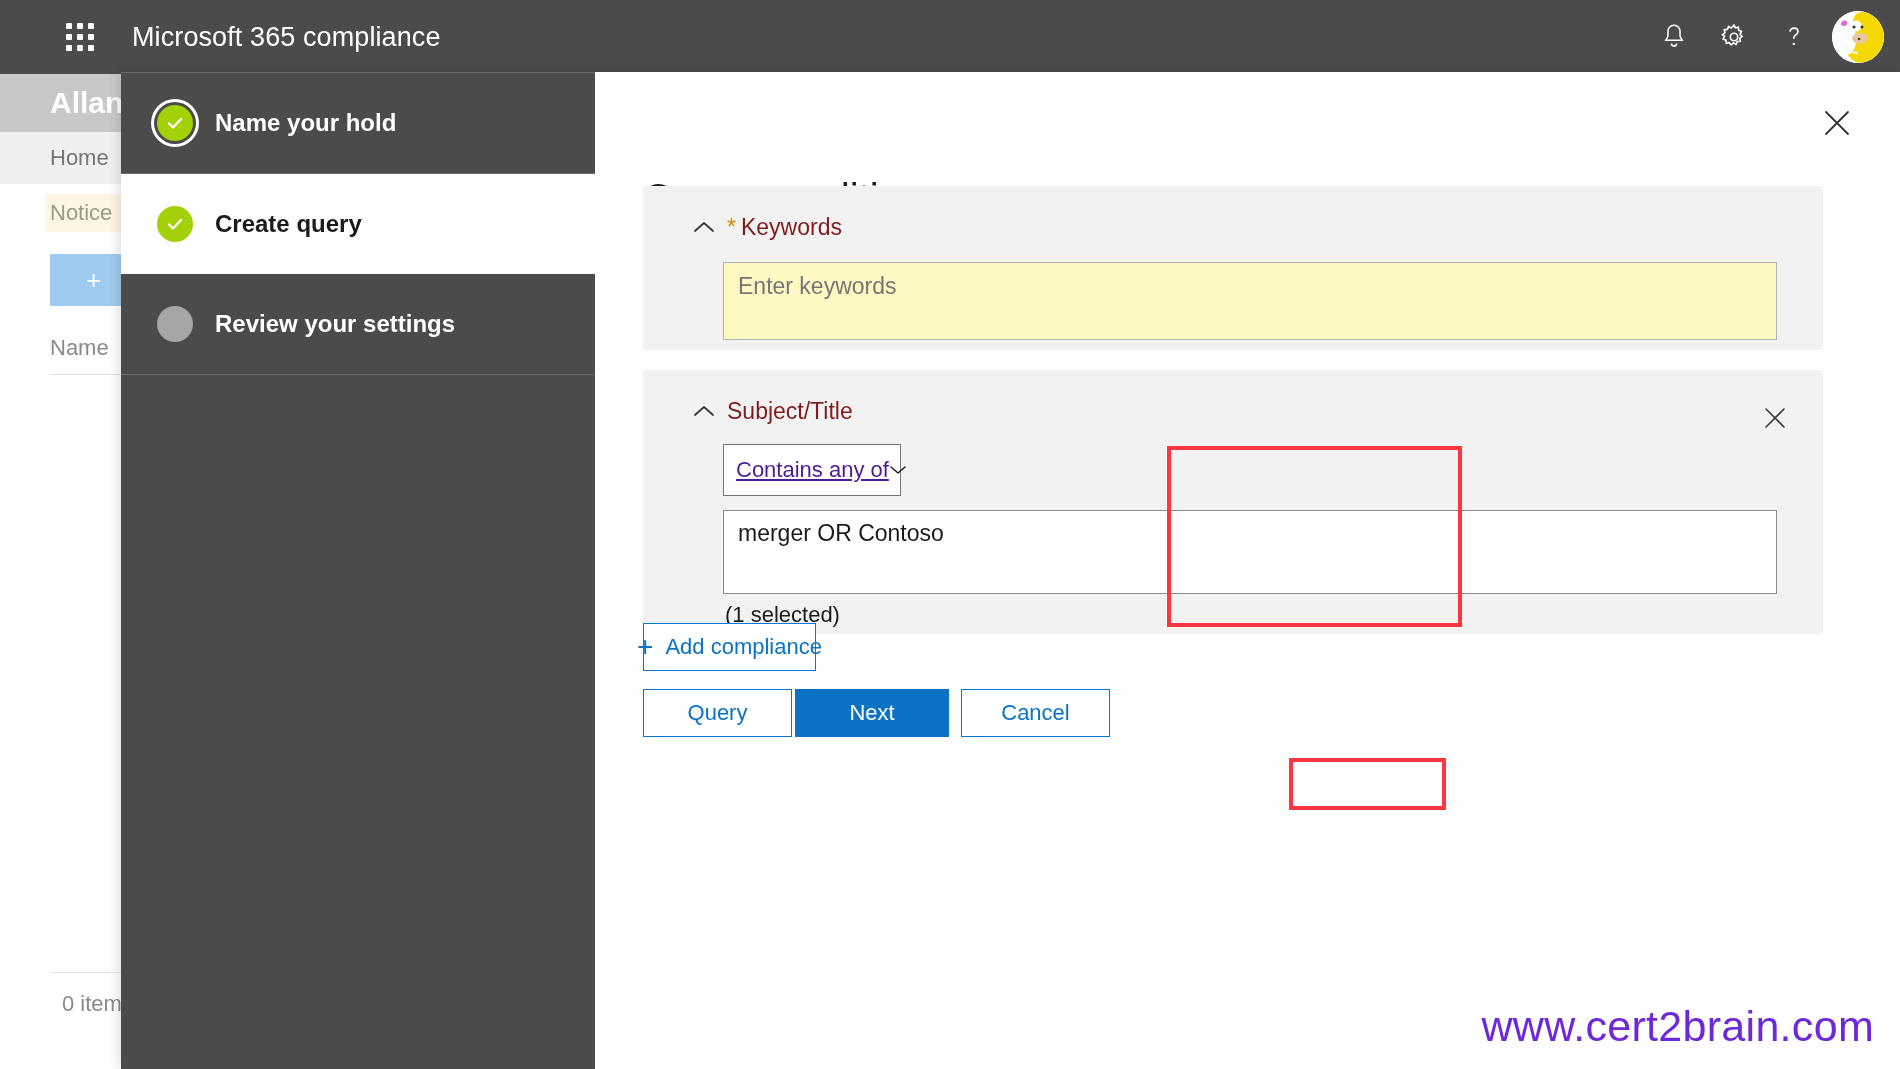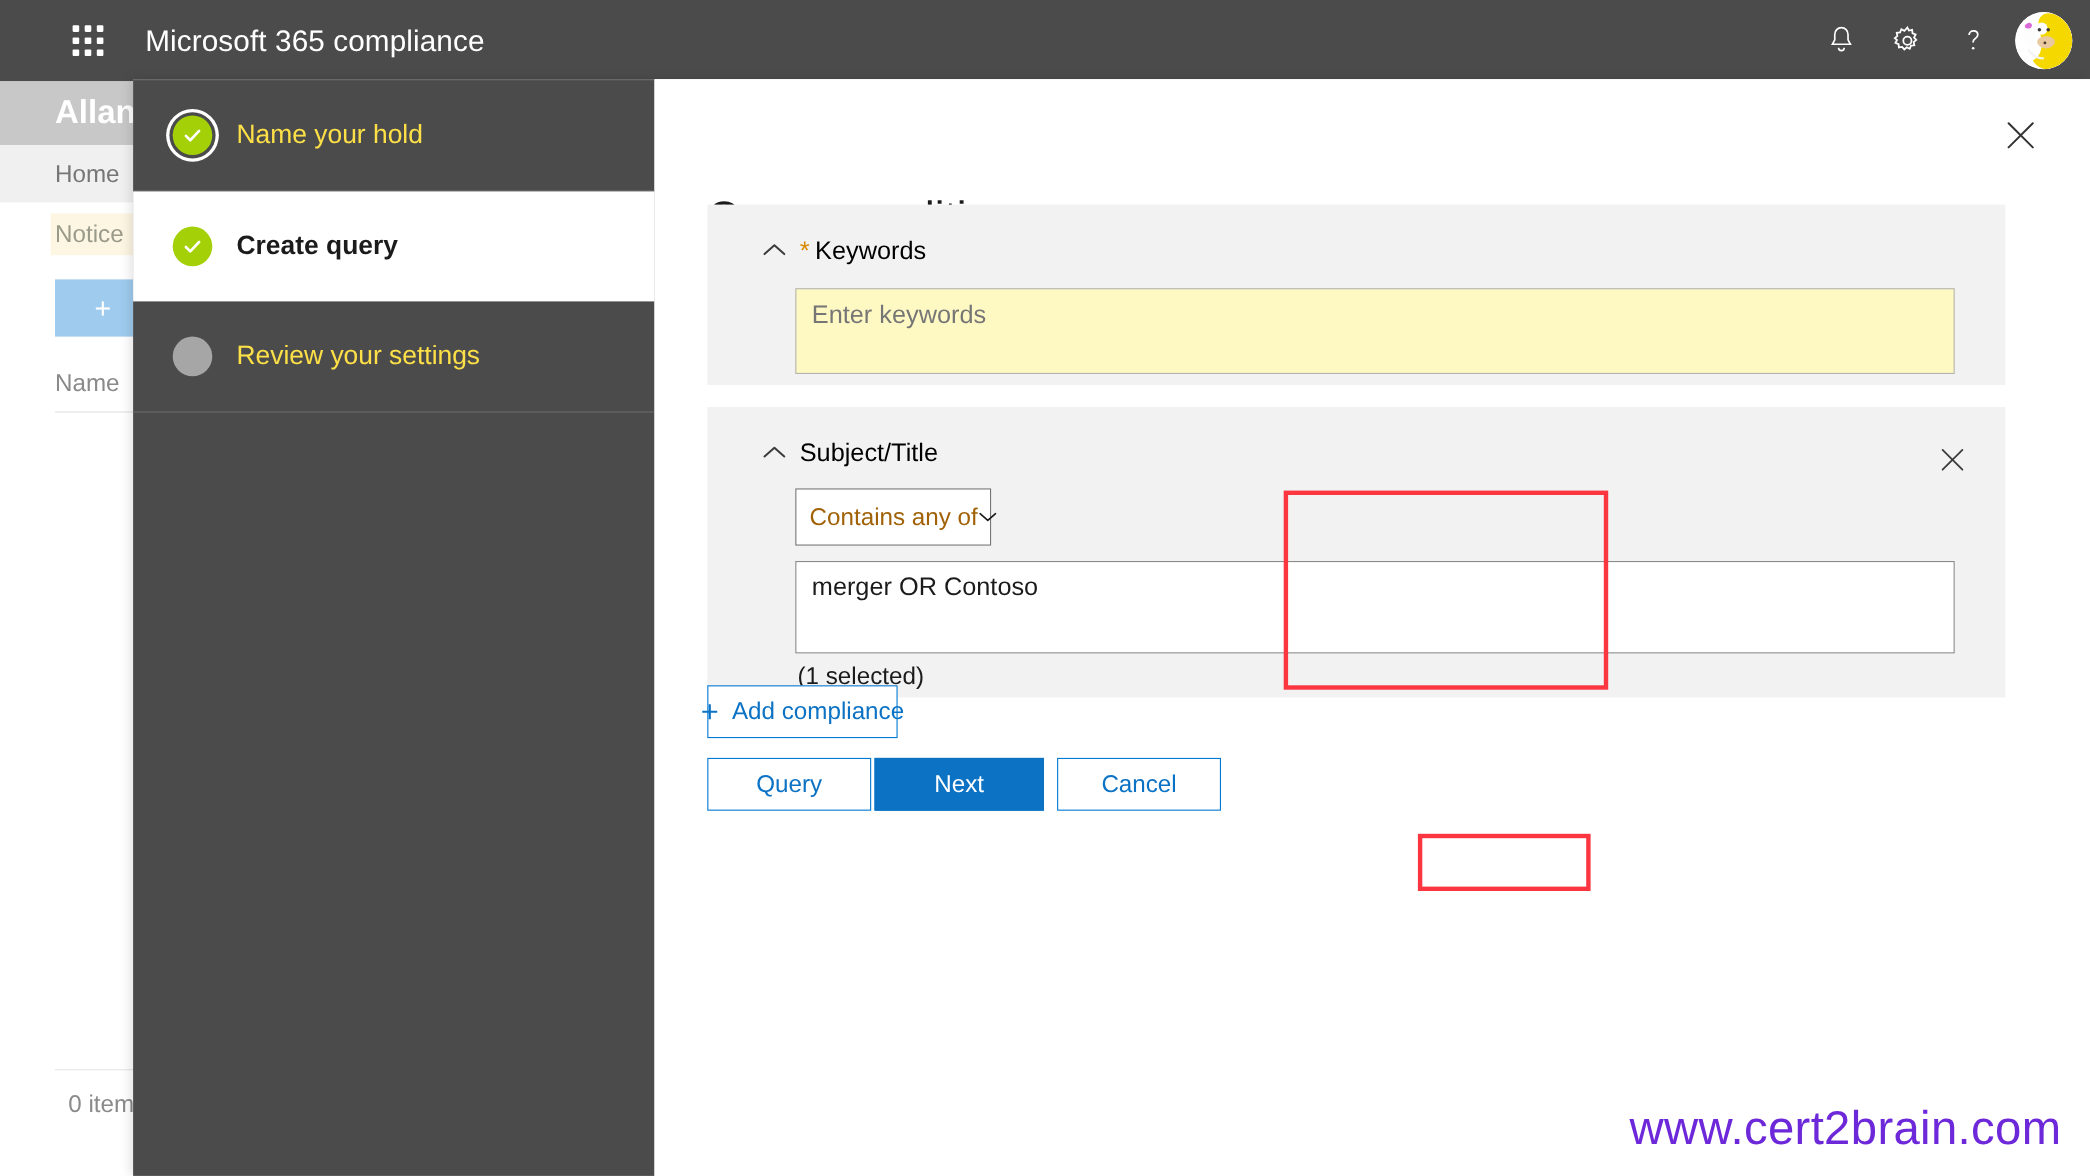--- a/index.html
+++ b/index.html
@@ -106,21 +106,21 @@
     width: 36px; height: 36px; border-radius: 50%; flex: none; margin-right: 22px;
     display: flex; align-items: center; justify-content: center;
   }
   .nav-step .bullet.done {
     background: #a4d007; box-shadow: 0 0 0 3px #4b4b4b, 0 0 0 6px #ffffff;
   }
   .nav-step.current .bullet.done { box-shadow: none; }
   .nav-step .bullet.todo { background: #a6a6a6; }
   .nav-step .bullet svg { display:block; }
   .nav-step .label {
-    color: #fde047; font-size: 24px; font-weight: 400; white-space: nowrap;
+    color: #ffffff; font-size: 24px; font-weight: 700; white-space: nowrap;
   }
   .nav-step.current { background: #ffffff; }
   .nav-step.current .label { color: #1b1b1b; font-weight: 600; }
 
   #panel-body {
     flex: 1 1 auto; position: relative; background: #fff; overflow: hidden;
   }
   #panel-close {
     position: absolute; top: 24px; right: 36px; width: 54px; height: 54px;
     display: flex; align-items: center; justify-content: center; cursor: pointer;
@@ -137,37 +137,37 @@
   #card-keywords { top: 114px; height: 164px; }
   #card-subject  { top: 298px; height: 264px; }
 
   .cond-head {
     display: flex; align-items: center; padding: 24px 0 0 48px; height: 58px;
   }
   .chev {
     width: 26px; height: 26px; flex: none; margin-right: 10px; display:flex;
     align-items:center; justify-content:center; cursor: pointer; color:#3b3b3b;
   }
-  .cond-label { font-size: 23px; color: #000000; white-space: nowrap; }
+  .cond-label { font-size: 23px; color: #7f1d1d; white-space: nowrap; }
   .req-star { color: #d98800; margin-right: 5px; font-size: 23px; }
 
   .kw-input {
     position: absolute; left: 80px; top: 76px; width: 1054px; height: 78px;
     background: #fef9c3; border: 1px solid #b3b3b3; font-size: 23px; color: #1b1b1b;
     padding: 10px 14px; font-family: "Liberation Sans", sans-serif; resize: none;
     outline: none;
   }
   .kw-input::placeholder { color: #767676; }
 
   .op-select {
     position: absolute; left: 80px; top: 74px; width: 178px; height: 52px;
     background: #fff; border: 1px solid #767676; display: flex; align-items: center;
     padding: 0 12px; cursor: pointer;
   }
-  .op-select .op-text { font-size: 22px; color: #a16207; white-space: nowrap; }
+  .op-select .op-text { font-size: 22px; color: #4c1d95; white-space: nowrap; text-decoration: underline; }
   .op-select .op-chev { margin-left: auto; color: #1b1b1b; display:flex; }
 
   .val-input {
     position: absolute; left: 80px; top: 140px; width: 1054px; height: 84px;
     background: #fff; border: 1px solid #8a8a8a; font-size: 23px; color: #1b1b1b;
     padding: 9px 14px; font-family: "Liberation Sans", sans-serif; resize: none;
     outline: none; line-height: 1.2;
   }
   .selected-note {
     position: absolute; left: 82px; top: 232px; font-size: 22px; color: #1b1b1b;

